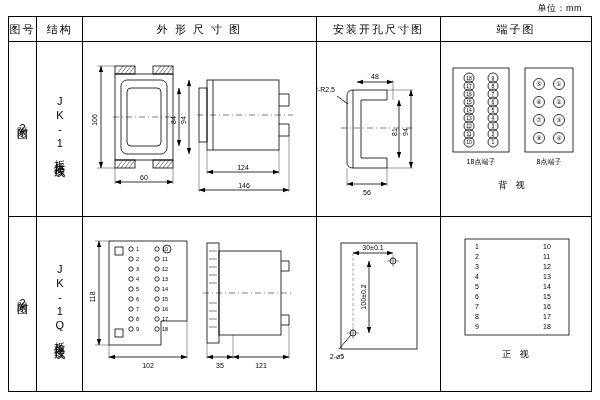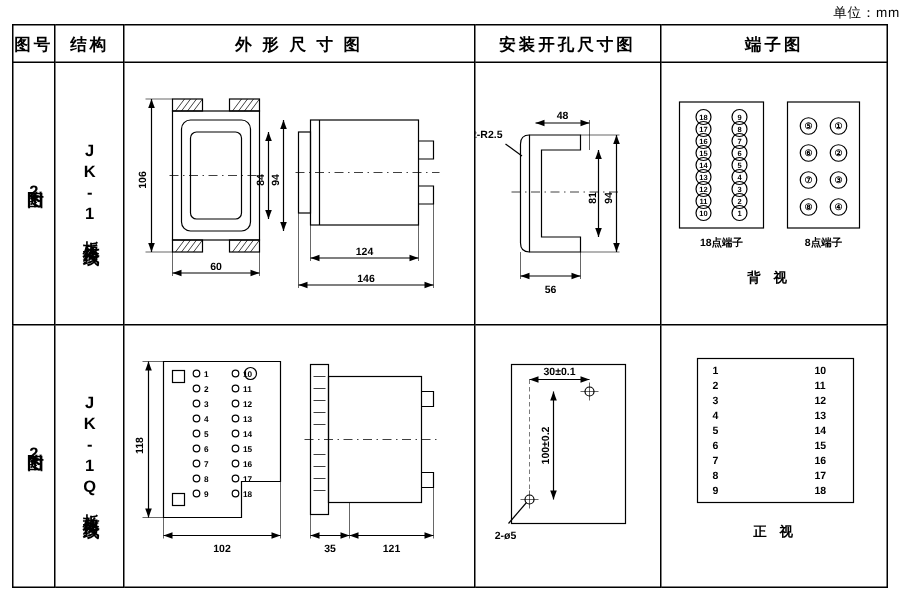--- a/index.html
+++ b/index.html
@@ -5,33 +5,33 @@
   html,body{margin:0;padding:0;}
   body{
     width:600px;height:400px;
     background:#ffffff;
     font-family:"Liberation Sans","DejaVu Sans",sans-serif;
     color:#000;
     position:relative;
     overflow:hidden;
   }
   .unit{
-    position:absolute;right:0;top:2px;font-size:9px;letter-spacing:.5px;
+    position:absolute;right:18px;top:2px;font-size:9px;letter-spacing:.5px;
   }
   table.main{
     position:absolute;left:8px;top:16px;width:584px;height:376px;
     border-collapse:collapse;
     table-layout:fixed;
   }
   table.main td,table.main th{
     border:1px solid #000;
     padding:0;
     vertical-align:middle;
     text-align:center;
-    font-weight:bold;
+    font-weight:normal;
   }
   .hdr{height:22px;font-size:11px;letter-spacing:2px;}
   .colA{width:28px;}
   .colB{width:46px;}
   .colC{width:232px;}
   .colD{width:124px;}
   .colE{width:150px;}
   .vtext{
     writing-mode:vertical-rl;
     text-orientation:upright;

